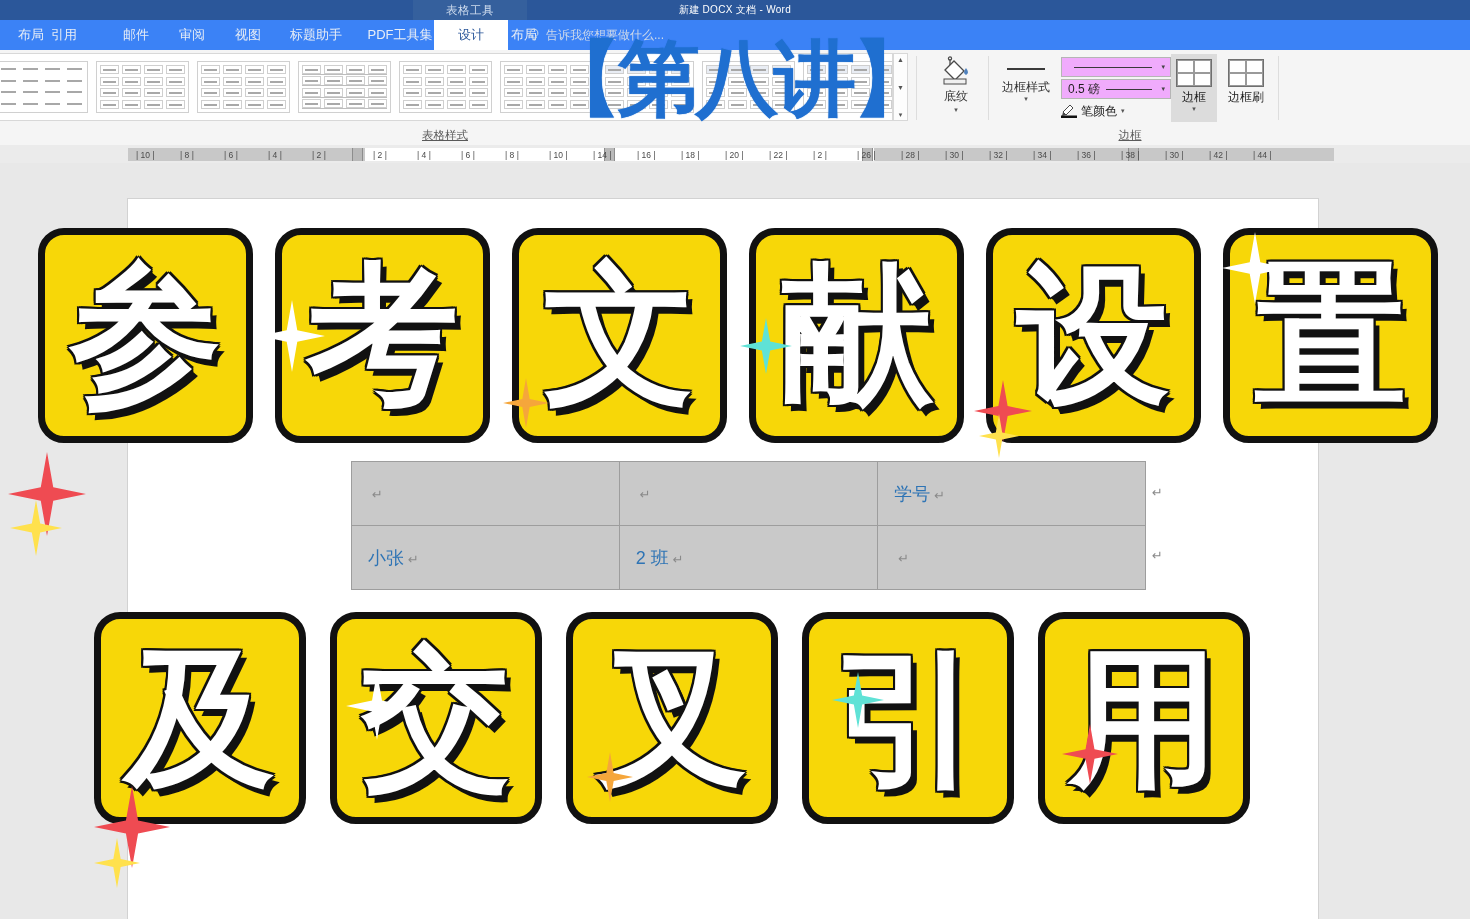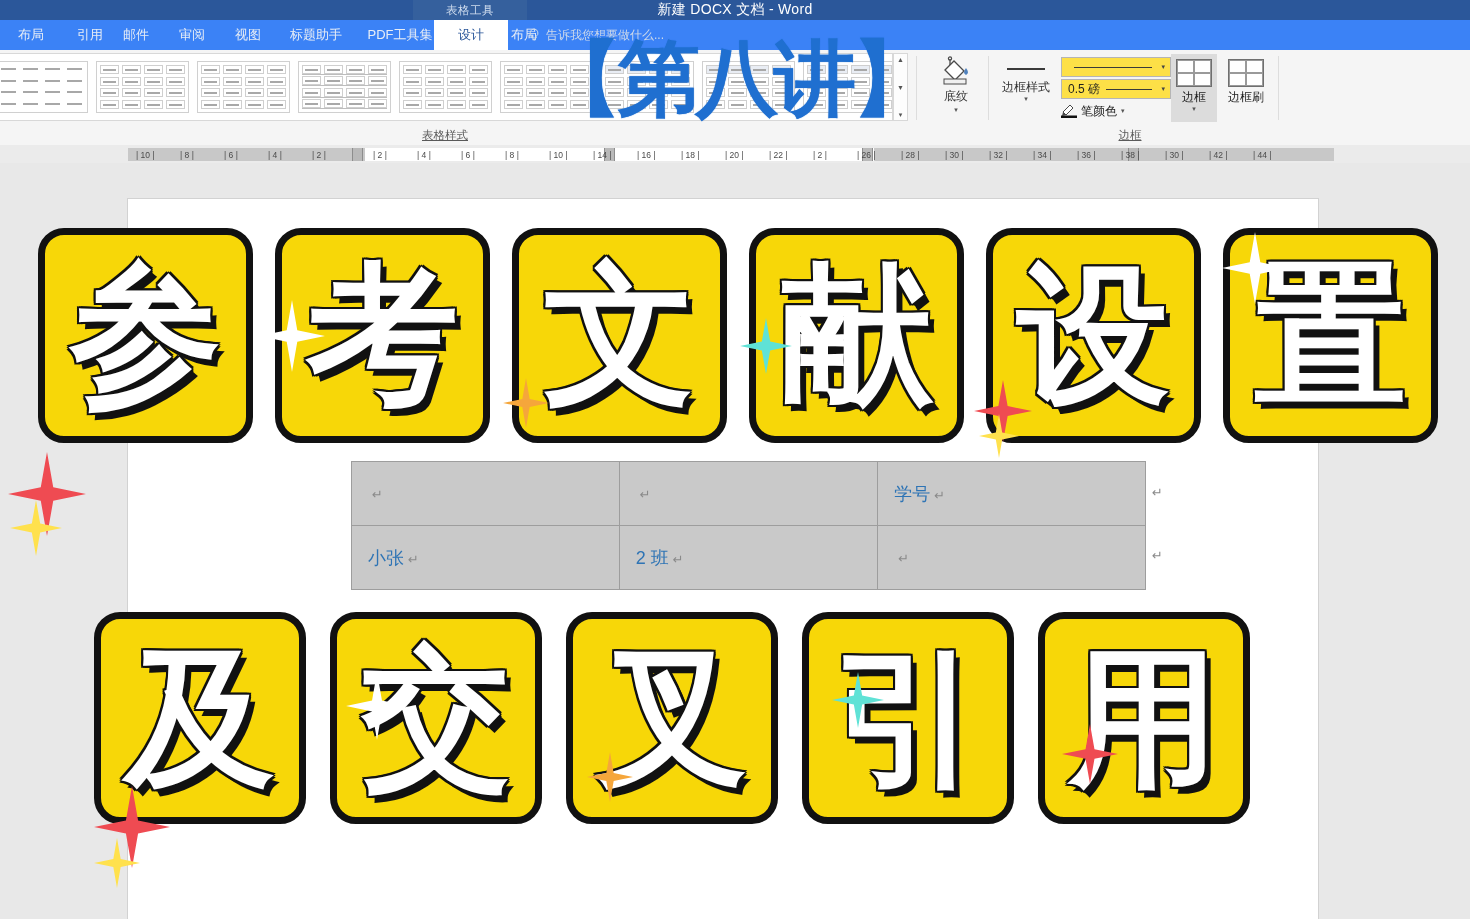--- a/index.html
+++ b/index.html
@@ -16,21 +16,21 @@
   }
   .ctx-tab{
     position:absolute;left:413px;top:0;width:114px;height:20px;
     background:#35609d;color:#cfdcee;font-size:11.5px;
     display:flex;align-items:center;justify-content:center;
     letter-spacing:.5px;
   }
   .win-title{
     position:absolute;left:0;top:0;width:1470px;height:20px;
     display:flex;align-items:center;justify-content:center;
-    color:#ffffff;font-size:14px;letter-spacing:.3px;
+    color:#ffffff;font-size:10px;letter-spacing:.3px;
     pointer-events:none;
   }
 
   
   .tabstrip{
     position:absolute;left:0;top:20px;width:1470px;height:30px;
     background:#3b82f6;
   }
   .tab{
     position:absolute;top:0;height:30px;
@@ -105,21 +105,21 @@
   .grp-border{
     position:absolute;left:995px;top:2px;width:265px;height:70px;
   }
   .bstyle{
     position:absolute;left:0px;top:4px;width:62px;height:62px;
     display:flex;flex-direction:column;align-items:center;justify-content:flex-start;
     font-size:12px;color:#333;
   }
   .bstyle .line{width:38px;height:0;border-top:2px solid #3a3a3a;margin:12px 0 9px;}
   .combo{
-    position:absolute;background:#fde047;border:1px solid #b5b5b5;
+    position:absolute;background:#f0abfc;border:1px solid #b5b5b5;
     height:20px;box-sizing:border-box;display:flex;align-items:center;
     font-size:12px;color:#1f1f1f;padding-left:6px;
   }
   .combo .arr{position:absolute;right:5px;font-size:7px;color:#444;}
   .combo .preview{flex:1;height:0;border-top:1px solid #3a3a3a;margin:0 18px 0 6px;}
   .pencolor{
     position:absolute;left:66px;top:50px;height:18px;display:flex;align-items:center;
     font-size:12px;color:#222;gap:4px;
   }
   .pc-swatch{width:16px;height:14px;position:relative;}
@@ -251,21 +251,21 @@
 
 <div class="titlebar">
   <div class="ctx-tab">表格工具</div>
   <div class="win-title">新建 DOCX 文档 - Word</div>
 </div>
 
 <div class="tabstrip">
     <div class="tab" style="left: 0px; width: 42px;">
       <span>布局</span>
     </div>
-    <div class="tab" style="left: 52px; width: 56px;">
+    <div class="tab" style="left: 26px; width: 56px;">
       <span>引用</span>
     </div>
     <div class="tab" style="left: 98px; width: 56px;">
       <span>邮件</span>
     </div>
     <div class="tab" style="left: 154px; width: 56px;">
       <span>审阅</span>
     </div>
     <div class="tab" style="left: 210px; width: 56px;">
       <span>视图</span>

